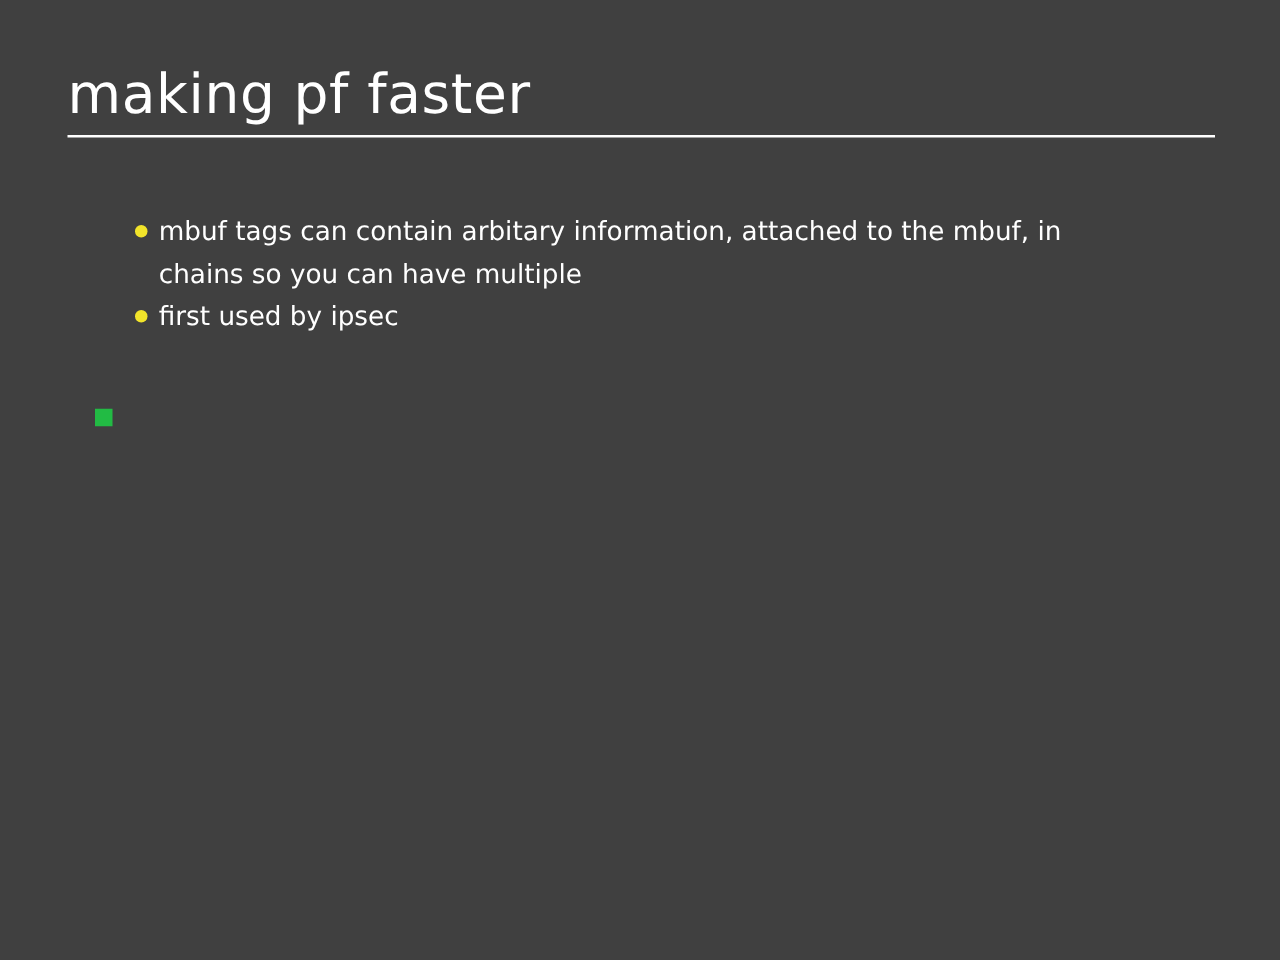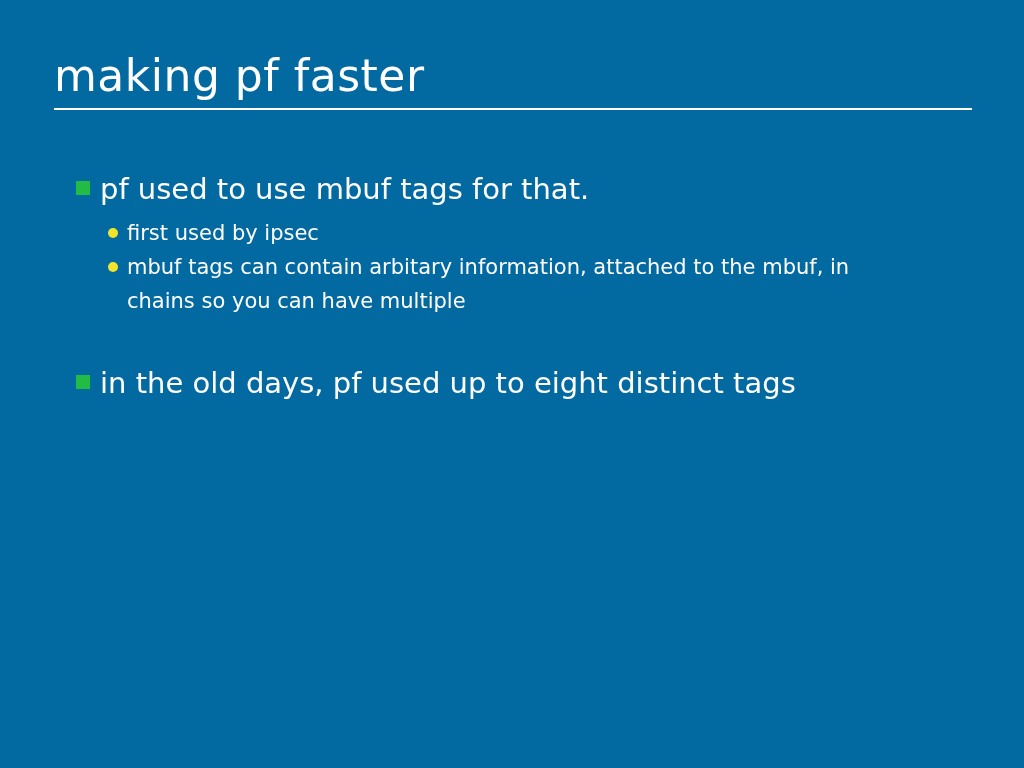--- a/index.html
+++ b/index.html
@@ -10,21 +10,21 @@
     width: 1024px;
     height: 768px;
     background: #3d6ca3;
     font-family: "DejaVu Sans", sans-serif;
     overflow: hidden;
   }
   .slide {
     position: relative;
     width: 1024px;
     height: 768px;
-    background: #0369a1;
+    background: #404040;
     box-sizing: border-box;
   }
   .title-block {
     position: absolute;
     left: 54px;
     top: 50px;
     width: 918px;
   }
   .slide-title {
     color: #ffffff;
@@ -97,40 +97,35 @@
 
 <div class="slide">
 
   <div class="title-block">
     <div class="slide-title">making pf faster</div>
     <div class="title-rule"></div>
   </div>
 
   <div class="content">
 
-    <div class="l1">
-      <span class="bullet1"></span>
-      <span class="l1-text">pf used to use mbuf tags for that.</span>
+
+    <div class="l2">
+      <span class="bullet2"></span>
+      <span class="l2-text">mbuf tags can contain arbitary information, attached to the mbuf, in chains so you can have multiple</span>
     </div>
 
     <div class="l2">
       <span class="bullet2"></span>
       <span class="l2-text">first used by ipsec</span>
     </div>
 
-    <div class="l2">
-      <span class="bullet2"></span>
-      <span class="l2-text">mbuf tags can contain arbitary information, attached to the mbuf, in chains so you can have multiple</span>
-    </div>
-
     <div class="gap-lg"></div>
 
     <div class="l1">
       <span class="bullet1"></span>
-      <span class="l1-text">in the old days, pf used up to eight distinct tags</span>
     </div>
 
     <div class="gap-md"></div>
 
 
 
   </div>
 </div>
 
 </body></html>

